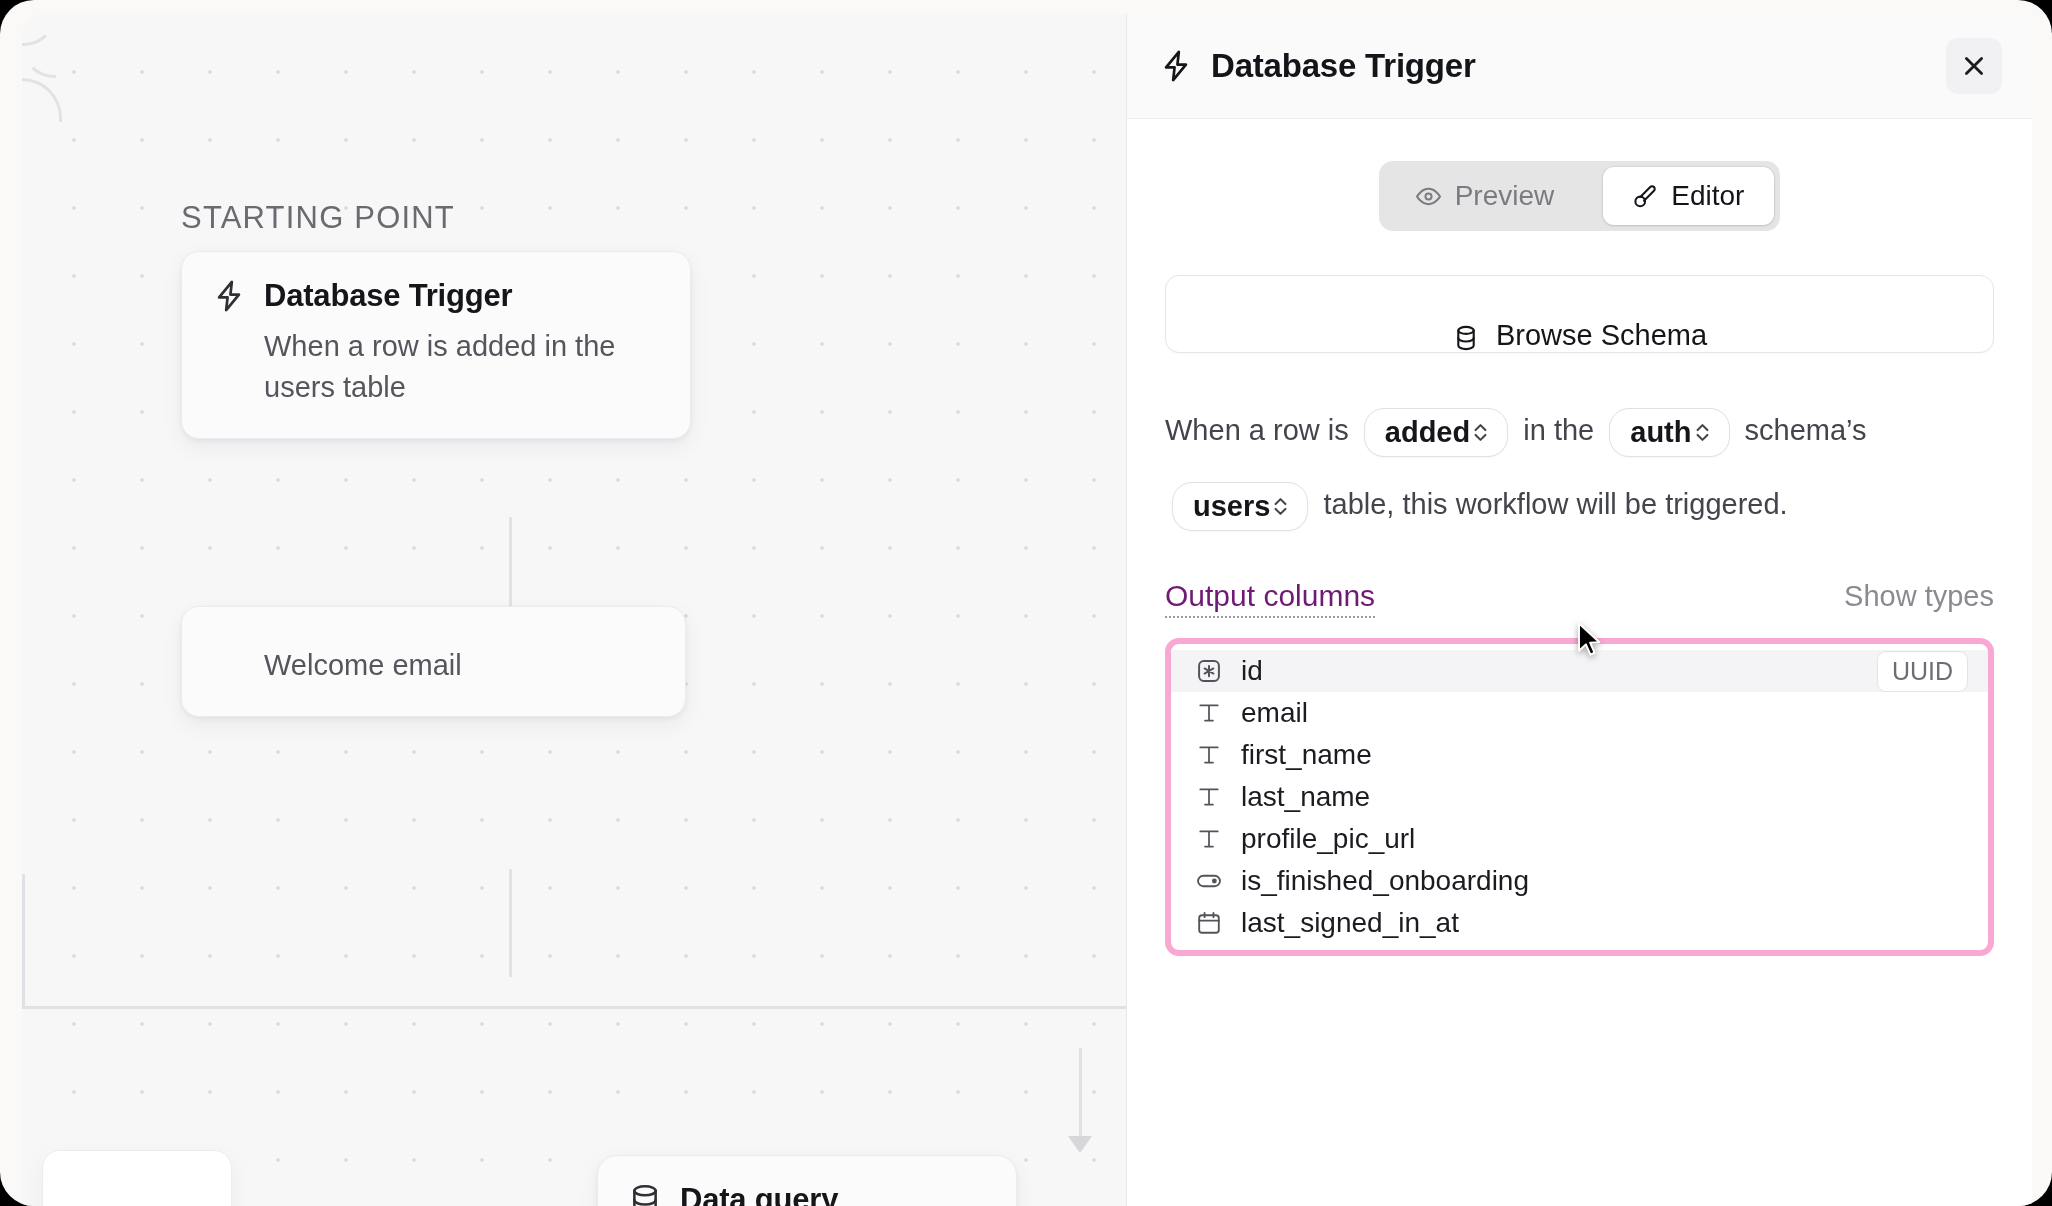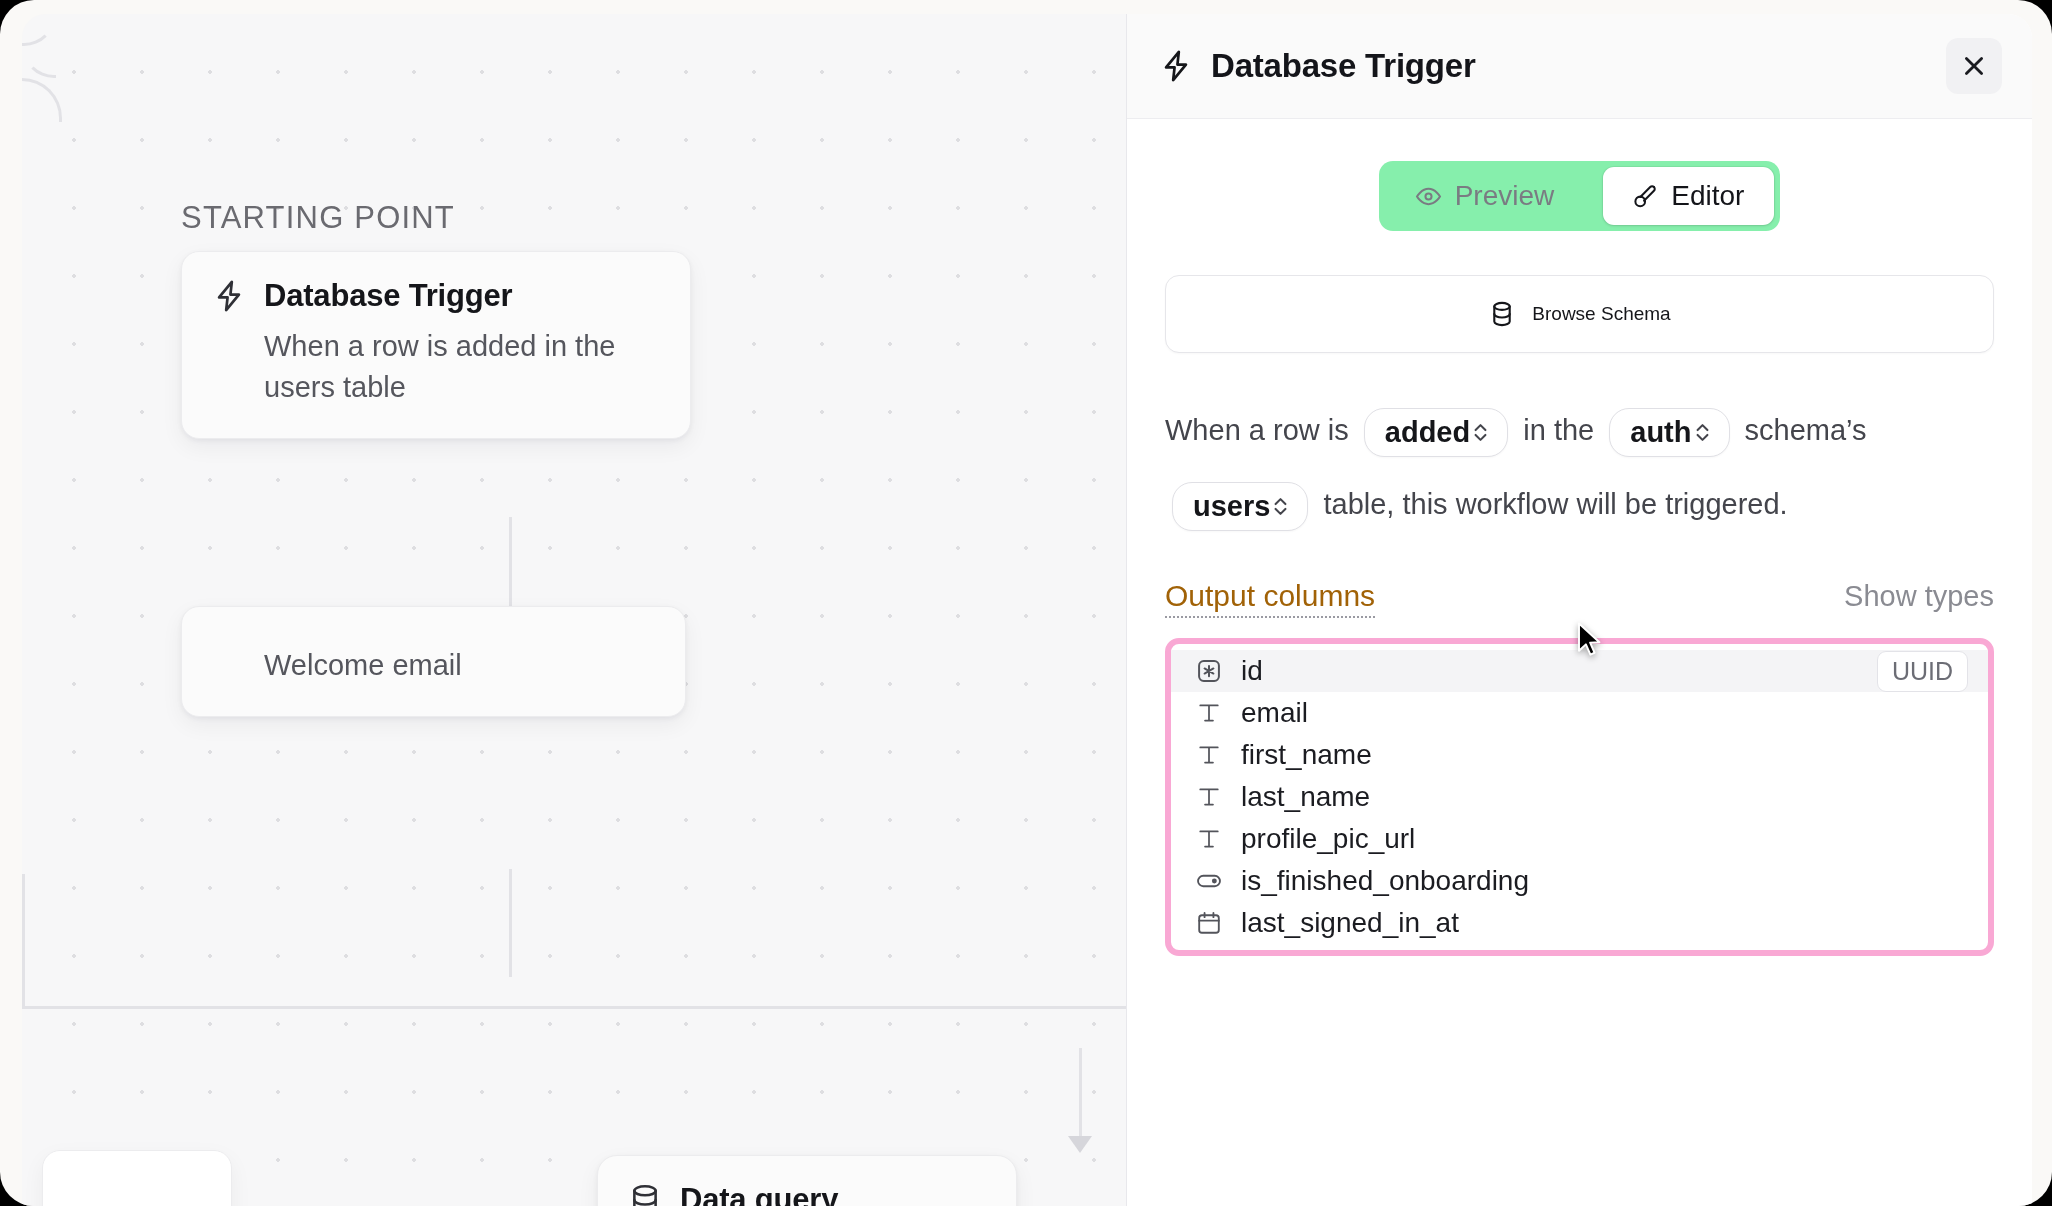--- a/index.html
+++ b/index.html
@@ -149,21 +149,21 @@
     border-radius: 12px;
     background: #f1f1f3;
     display: flex; align-items: center; justify-content: center;
     cursor: pointer; border: none;
   }
   #close-btn svg { width: 26px; height: 26px; color: #1a1b20; }
 
   #seg-wrap { display: flex; justify-content: center; margin-top: 42px; }
   #segmented {
     display: inline-flex;
-    background: #86efac;
+    background: #e5e5e5;
     border-radius: 14px;
     padding: 6px;
     gap: 19px;
   }
   .seg {
     display: flex; align-items: center; gap: 13px;
     padding: 13px 30px;
     border-radius: 11px;
     font-size: 28px; font-weight: 500;
     color: #7a7b82;
@@ -179,23 +179,23 @@
     padding-left: 28px;
   }
   .seg svg { width: 27px; height: 27px; display: block; }
 
   #browse-schema {
     margin: 44px 38px 0 38px;
     height: 78px;
     background: #ffffff;
     border: 1px solid #e6e6ea;
     border-radius: 14px;
-    display: flex; align-items: center; justify-content: center;
+    display: flex; align-items: flex-end; justify-content: center;
     gap: 16px;
-    font-size: 19px; font-weight: 500; color: #15161a;
+    font-size: 29px; font-weight: 500; color: #15161a;
     cursor: pointer;
     box-shadow: 0 1px 2px rgba(0,0,0,.03);
     font-family: inherit;
     width: calc(100% - 76px);
   }
   #browse-schema svg { width: 28px; height: 28px; }
 
   #sentence {
     margin: 40px 38px 0 38px;
     font-size: 29px; color: #44454c;
@@ -214,21 +214,21 @@
     box-shadow: 0 1px 2px rgba(0,0,0,.03);
     line-height: 1;
   }
   .select-pill svg { width: 21px; height: 27px; color: #44454c; }
 
   #cols-head {
     margin: 38px 38px 0 38px;
     display: flex; align-items: baseline; justify-content: space-between;
   }
   #cols-title {
-    font-size: 30px; font-weight: 500; color: #a16207;
+    font-size: 30px; font-weight: 500; color: #701a75;
     border-bottom: 2px dotted #9a9aa2;
     padding-bottom: 3px;
     cursor: help;
   }
   #show-types { font-size: 29px; color: #8a8b92; cursor: pointer; }
 
   #cols-list {
     margin: 20px 38px 0 38px;
     border: 6px solid #f9a8d4;
     border-radius: 14px;

